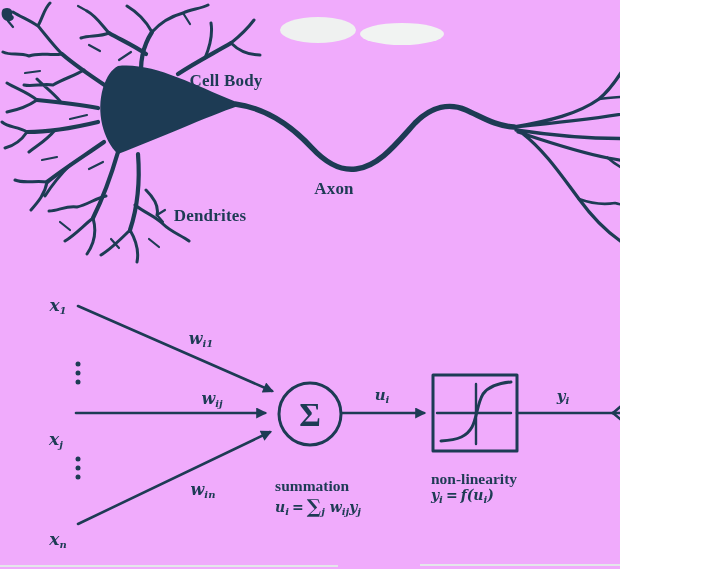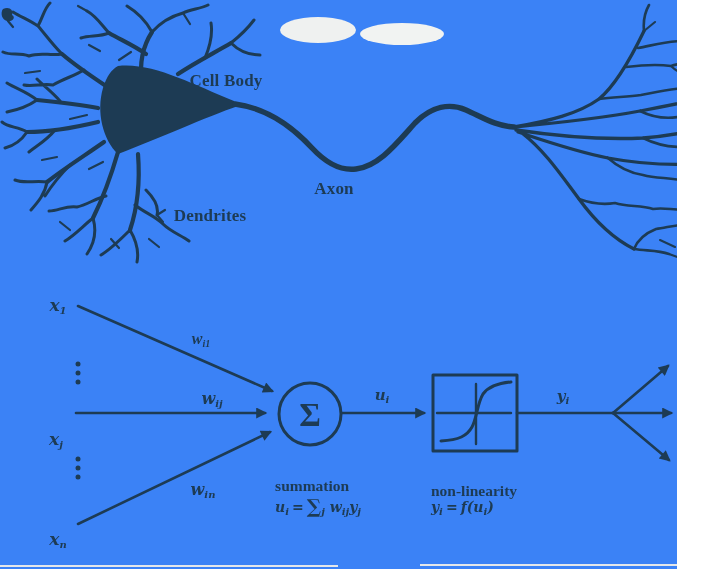--- a/index.html
+++ b/index.html
@@ -1,17 +1,17 @@
 <!DOCTYPE html>
 <html><head>
 <meta charset="utf-8">
 <style>
   html,body{margin:0;padding:0;background:#fff;}
   .page{
-    position:relative;width:677px;height:569px;background:#3b82f6;overflow:hidden;
+    position:relative;width:620px;height:569px;background:#f0abfc;overflow:hidden;
     font-family:"Liberation Serif","DejaVu Serif",serif;
   }
   svg{position:absolute;left:0;top:0;}
   .ink-stroke{stroke:#1d3b54;fill:none;stroke-linecap:round;stroke-linejoin:round;}
   .w42{stroke-width:4.2px;} .w33{stroke-width:3.3px;} .w30{stroke-width:3px;}
   .w26{stroke-width:2.6px;} .w22{stroke-width:2.2px;} .w21{stroke-width:2.1px;}
   .w24{stroke-width:2.4px;} .w55{stroke-width:5.5px;}
   .lbl{
     position:absolute;transform:translate(-50%,-50%);
     color:#1d3b54;font-weight:bold;white-space:nowrap;line-height:1.1;
@@ -102,36 +102,36 @@
   </svg>
 
   <span class="lbl bio-lbl" style="left:226px;top:81px;">Cell Body</span>
   <span class="lbl bio-lbl" style="left:334px;top:189px;">Axon</span>
   <span class="lbl bio-lbl" style="left:210px;top:216px;">Dendrites</span>
 
   <span class="lbl math in-lbl" style="left:58px;top:306px;"><span>x</span><sub>1</sub></span>
   <span class="lbl math in-lbl" style="left:56px;top:392px;margin-top:48px;"><span>x</span><sub>j</sub></span>
   <span class="lbl math in-lbl" style="left:58px;top:521px;margin-top:19px;"><span>x</span><sub>n</sub></span>
 
-  <span class="lbl math wt-lbl" style="left:201px;top:339px;font-family:Liberation Serif, serif;"><span>w</span><sub>i1</sub></span>
+  <span class="lbl math wt-lbl" style="left:201px;top:339px;"><span>w</span><sub>i1</sub></span>
   <span class="lbl math wt-lbl" style="left:201px;top:399px;margin-left:11px;"><span>w</span><sub>ij</sub></span>
   <span class="lbl math wt-lbl" style="left:203px;top:490px;"><span>w</span><sub>in</sub></span>
 
   <span class="lbl sum-glyph" style="left:310px;top:415px;">Σ</span>
 
   <span class="lbl math sig-lbl" style="left:382px;top:396px;"><span>u</span><sub>i</sub></span>
   <span class="lbl math sig-lbl" style="left:563px;top:397px;"><span>y</span><sub>i</sub></span>
 
   <div class="lbl caption" style="left:318px;top:497px;">
     <div class="cap-title">summation</div>
     <div class="cap-formula">
       <span>u</span><sub>i</sub><span class="eq">=</span><span class="bigsum">∑</span><sub>j</sub>&nbsp;<span>w</span><sub>ij</sub><span>y</span><sub>j</sub>
     </div>
   </div>
 
-  <div class="lbl caption" style="left:474px;top:500px;">
+  <div class="lbl caption" style="left:474px;top:488px;">
     <div class="cap-title">non-linearity</div>
     <div class="cap-formula">
       <span>y</span><sub>i</sub><span class="eq">=</span><span>f</span><span>(</span><span>u</span><sub>i</sub><span>)</span>
     </div>
   </div>
 
 </div>
 
 </body></html>

